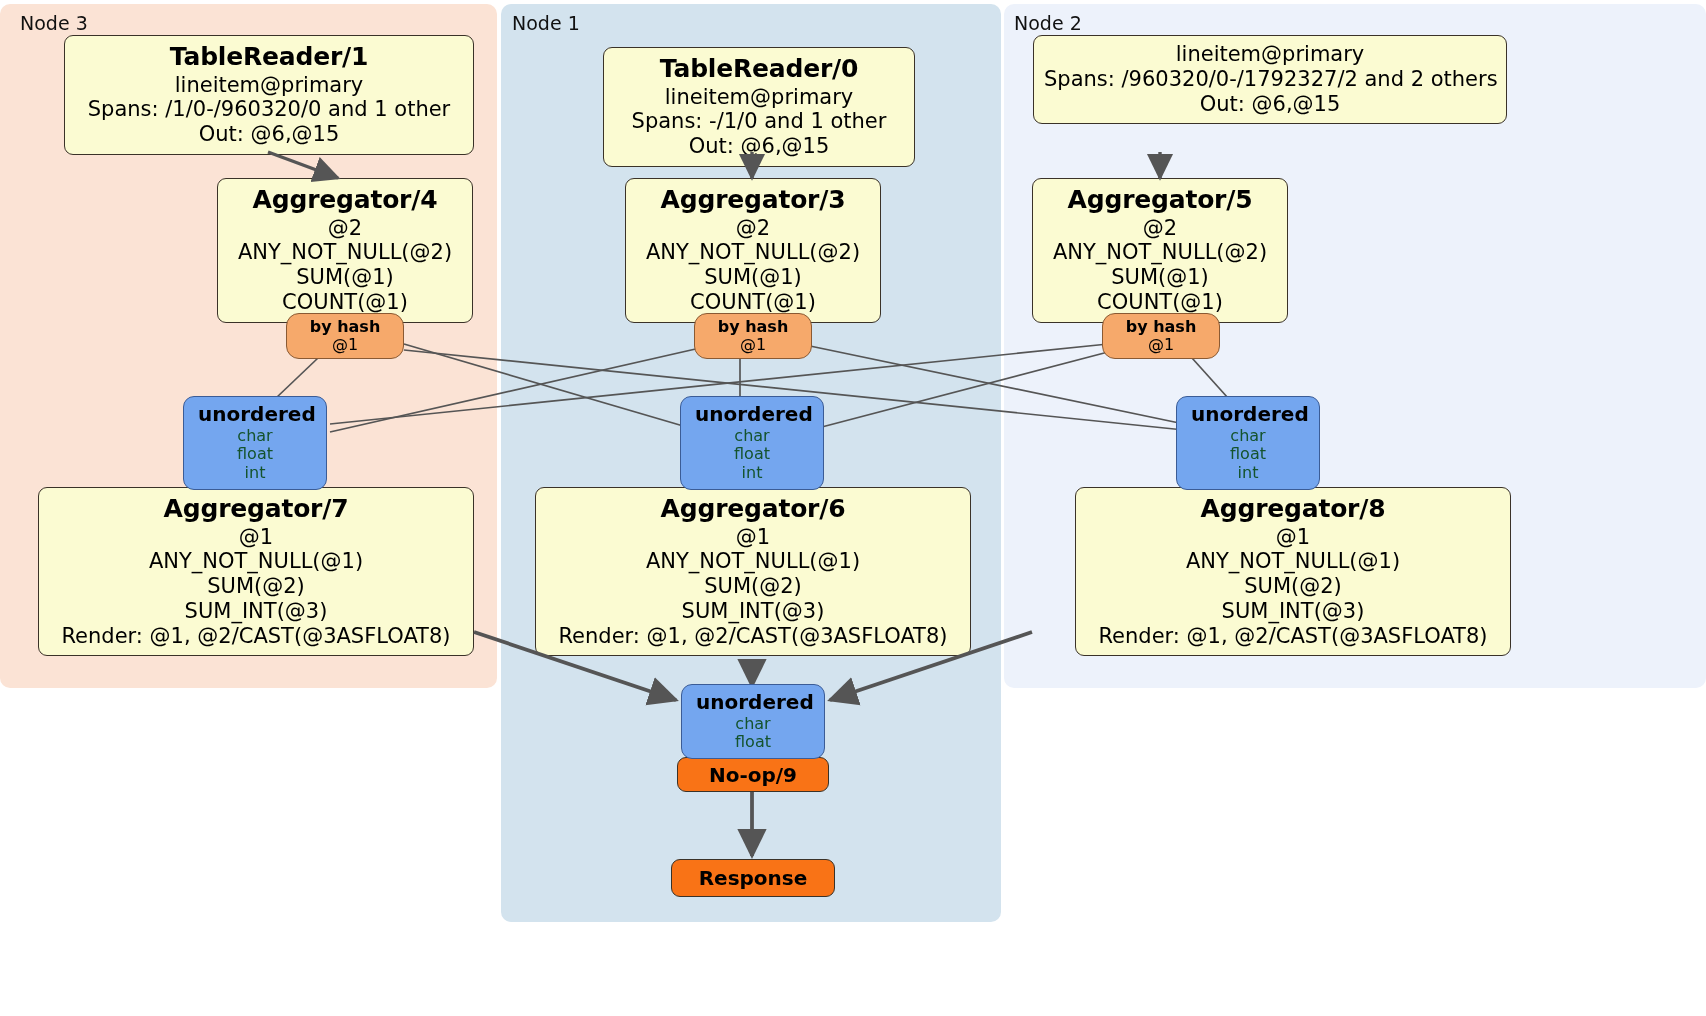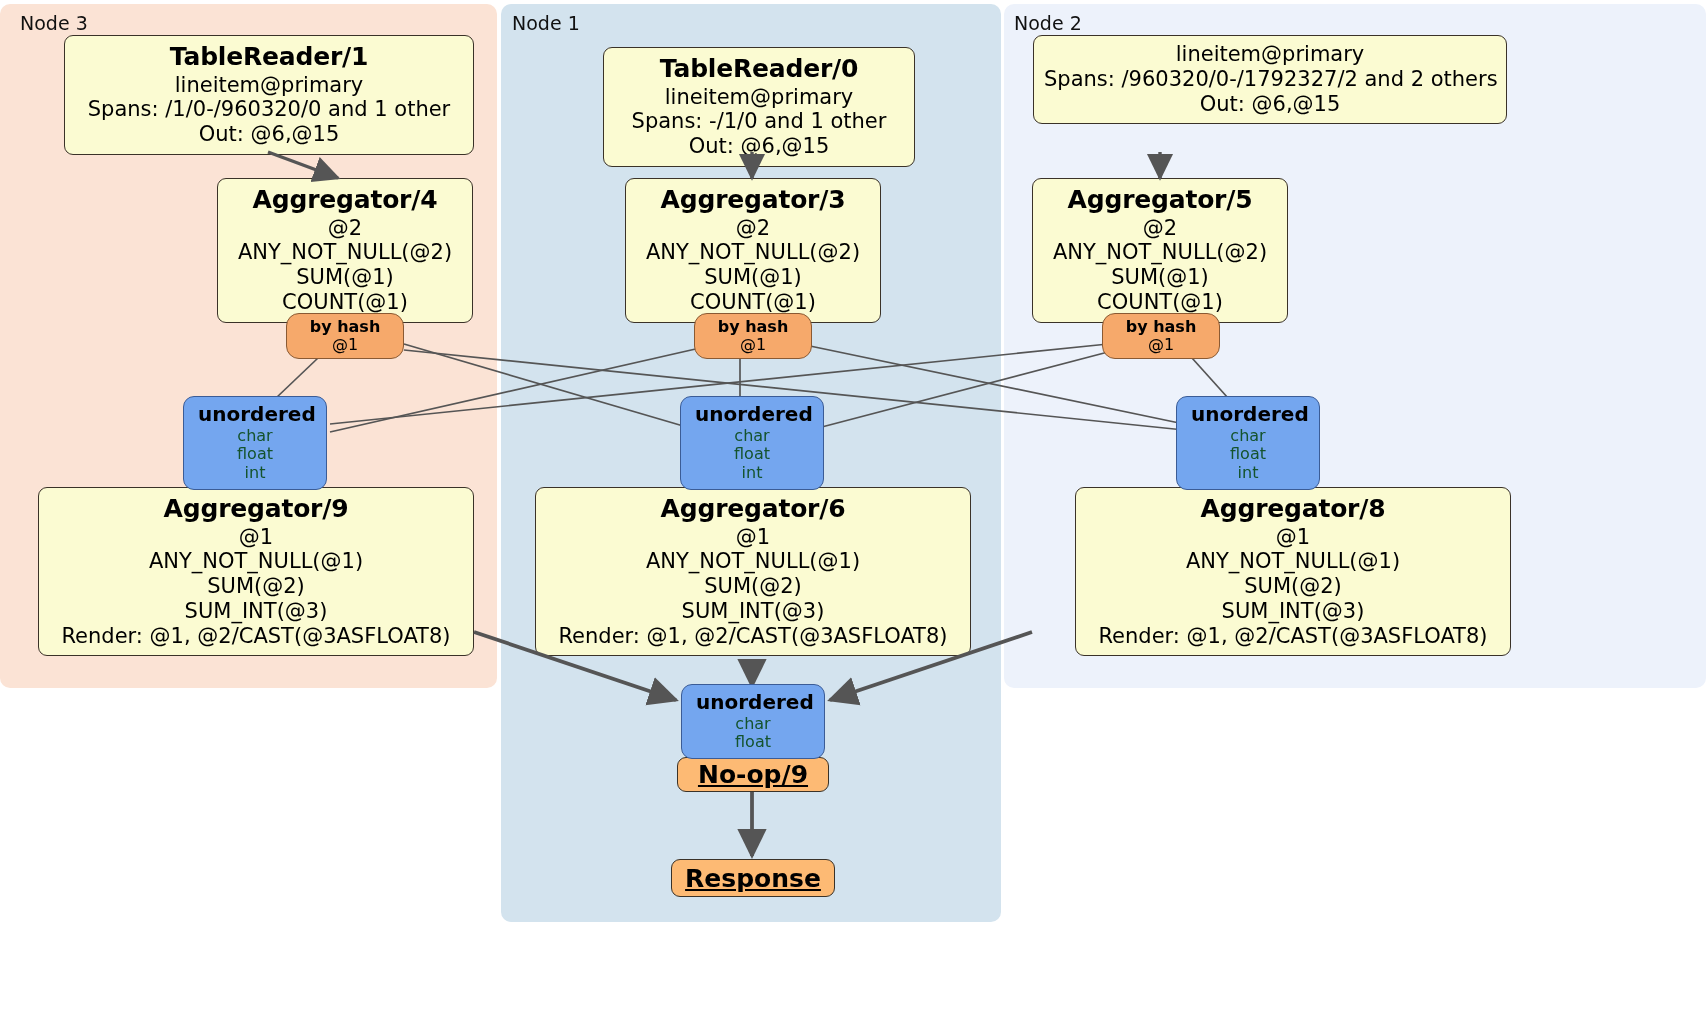--- a/index.html
+++ b/index.html
@@ -44,23 +44,23 @@
   .node-box .ln{
     font-size:21px;
     display:block;
     white-space:nowrap;
   }
   .simple-box{
     position:absolute;
     box-sizing:border-box;
     border:1.6px solid #3a3228;
     border-radius:9px;
-    background:#fdba74;
+    background:#f97316;
     display:flex;align-items:center;justify-content:center;
-    font-size:25px;font-weight:bold;color:#000;text-decoration:underline;
+    font-size:20px;font-weight:bold;color:#000;
   }
   .router{
     position:absolute;
     box-sizing:border-box;
     border:1.6px solid #8a5a33;
     border-radius:13px;
     background:#f6a96b;
     text-align:center;
     padding:4px 12px 5px 12px;
     line-height:1.1;
@@ -235,21 +235,21 @@
   </div>
 
   <div class="sync" style="left:1176px;top:396px;width:144px;">
     <span class="st">unordered</span>
     <span class="sl">char</span>
     <span class="sl">float</span>
     <span class="sl">int</span>
   </div>
 
   <div class="node-box" style="left:38px;top:487px;width:436px;">
-    <span class="ttl">Aggregator/9</span>
+    <span class="ttl">Aggregator/7</span>
     <span class="ln">@1</span>
     <span class="ln">ANY_NOT_NULL(@1)</span>
     <span class="ln">SUM(@2)</span>
     <span class="ln">SUM_INT(@3)</span>
     <span class="ln">Render: @1, @2/CAST(@3ASFLOAT8)</span>
   </div>
 
   <div class="node-box" style="left:535px;top:487px;width:436px;">
     <span class="ttl">Aggregator/6</span>
     <span class="ln">@1</span>

